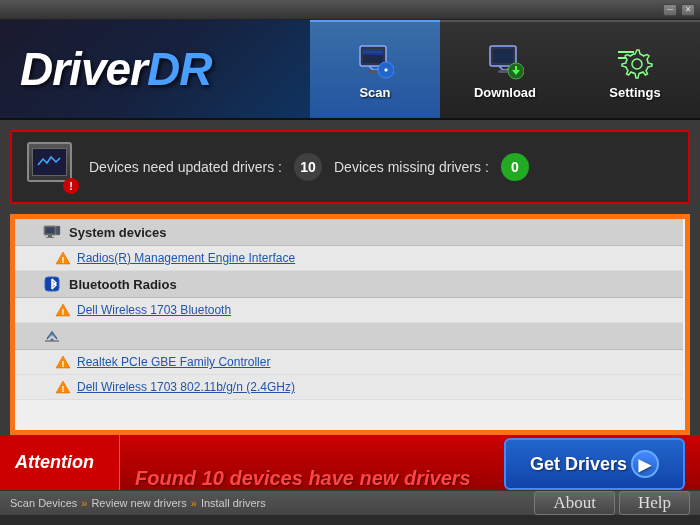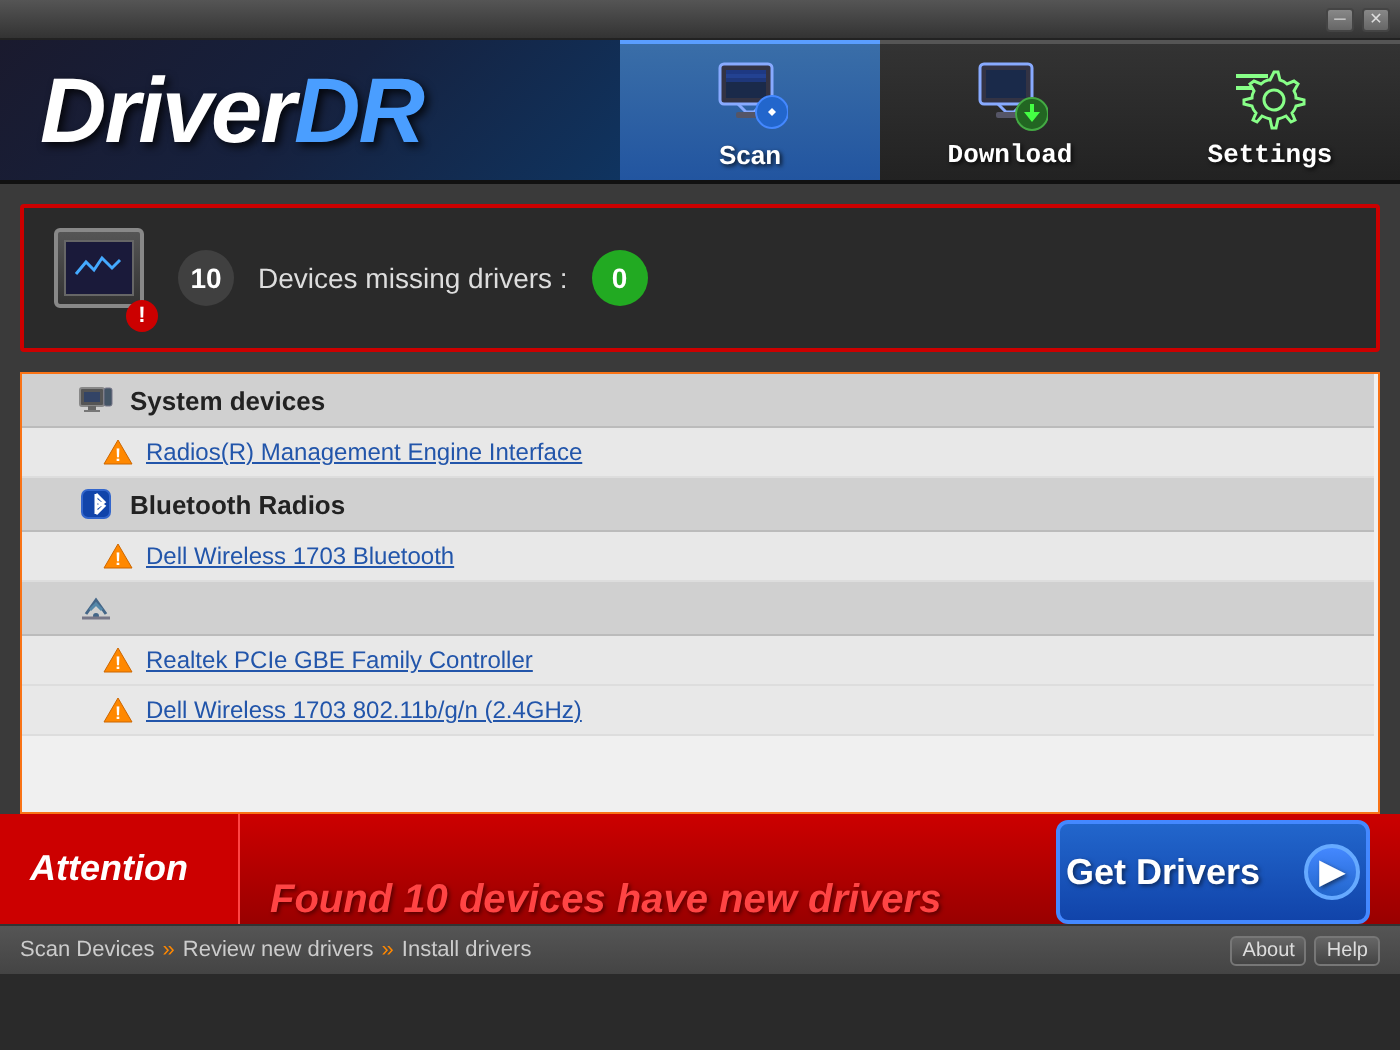--- a/index.html
+++ b/index.html
@@ -35,21 +35,21 @@
       font-size: 8px;
       color: #ddd;
       display: flex;
       align-items: center;
       justify-content: center;
       cursor: pointer;
     }
 
     
     .header {
-      height: 72px;
+      height: 100px;
       background: linear-gradient(to bottom, #1a1a1a, #2d2d2d);
       display: flex;
       align-items: stretch;
       border-bottom: 2px solid #111;
     }
 
     .logo-area {
       width: 310px;
       display: flex;
       align-items: center;
@@ -90,21 +90,20 @@
       text-decoration: none;
     }
 
     .nav-tab.active {
       background: linear-gradient(to bottom, #3a6ea8, #2255a0);
       border-top: 2px solid #5a9eff;
     }
     .nav-tab.inactive {
       background: linear-gradient(to bottom, #333, #222);
       border-top: 2px solid #555;
-      font-family: Liberation Mono, monospace;
     }
 
     .nav-tab-icon {
       width: 40px;
       height: 40px;
       display: flex;
       align-items: center;
       justify-content: center;
     }
 
@@ -196,21 +195,21 @@
       padding: 0 4px;
     }
     .count-badge.red { background: #404040; }
     .count-badge.green { background: #22aa22; }
 
     
     .device-list-container {
       flex: 1;
       margin: 0 10px;
       background: #f0f0f0;
-      border: 1px solid #f97316;
+      border: 5px solid #f97316;
       overflow: hidden;
       position: relative;
     }
 
     .device-list {
       height: 100%;
       overflow-y: auto;
       padding-right: 2px;
     }
 
@@ -292,26 +291,26 @@
       text-shadow: 1px 1px 2px rgba(0,0,0,0.5);
     }
 
     .get-drivers-btn {
       background: linear-gradient(to bottom, #2266cc, #1144aa);
       border: 2px solid #4488ff;
       border-radius: 6px;
       color: #fff;
       font-size: 18px;
       font-weight: bold;
-      padding: 10px 3px;
+      padding: 10px 24px;
       margin-right: 15px;
       cursor: pointer;
       display: flex;
       align-items: center;
-      gap: 22px;
+      gap: 4px;
       white-space: nowrap;
       text-shadow: 1px 1px 2px rgba(0,0,0,0.5);
       flex-shrink: 0;
     }
 
     .arrow-circle {
       width: 28px;
       height: 28px;
       border-radius: 50%;
       background: linear-gradient(to bottom, #4488ff, #2266cc);
@@ -353,23 +352,24 @@
       gap: 4px;
       color: #ccc;
       font-size: 11px;
     }
 
     .footer-about-btn {
       background: linear-gradient(to bottom, #666, #444);
       border: 1px solid #777;
       border-radius: 3px;
       color: #ddd;
-      font-size: 10px;
-      padding: 1px 5px;
+      font-size: 17px;
+      padding: 1px 18px;
       cursor: pointer;
+      font-family: Liberation Serif, serif;
     }
 
     
     .scan-icon-svg { width: 38px; height: 38px; }
     .download-icon-svg { width: 38px; height: 38px; }
     .settings-icon-svg { width: 38px; height: 38px; }
   </style>
 </head>
 <body>
 
@@ -441,20 +441,21 @@
     <div class="status-icon-area">
       <div class="monitor-icon">
         <div class="monitor-screen">
           <svg width="28" height="18" viewBox="0 0 28 18">
             <polyline points="2,12 7,6 11,10 15,4 20,9 24,5" fill="none" stroke="#44aaff" stroke-width="1.5"></polyline>
           </svg>
         </div>
       </div>
       <div class="error-badge">!</div>
     </div>
+    <span class="status-text">Devices need updated drivers :</span>
     <span class="count-badge red">10</span>
     <span class="status-text">Devices missing drivers :</span>
     <span class="count-badge green">0</span>
   </div>
 
   <div class="device-list-container">
     <div class="device-list">
 
       <div class="device-category">
         <svg width="18" height="18" viewBox="0 0 18 18">

